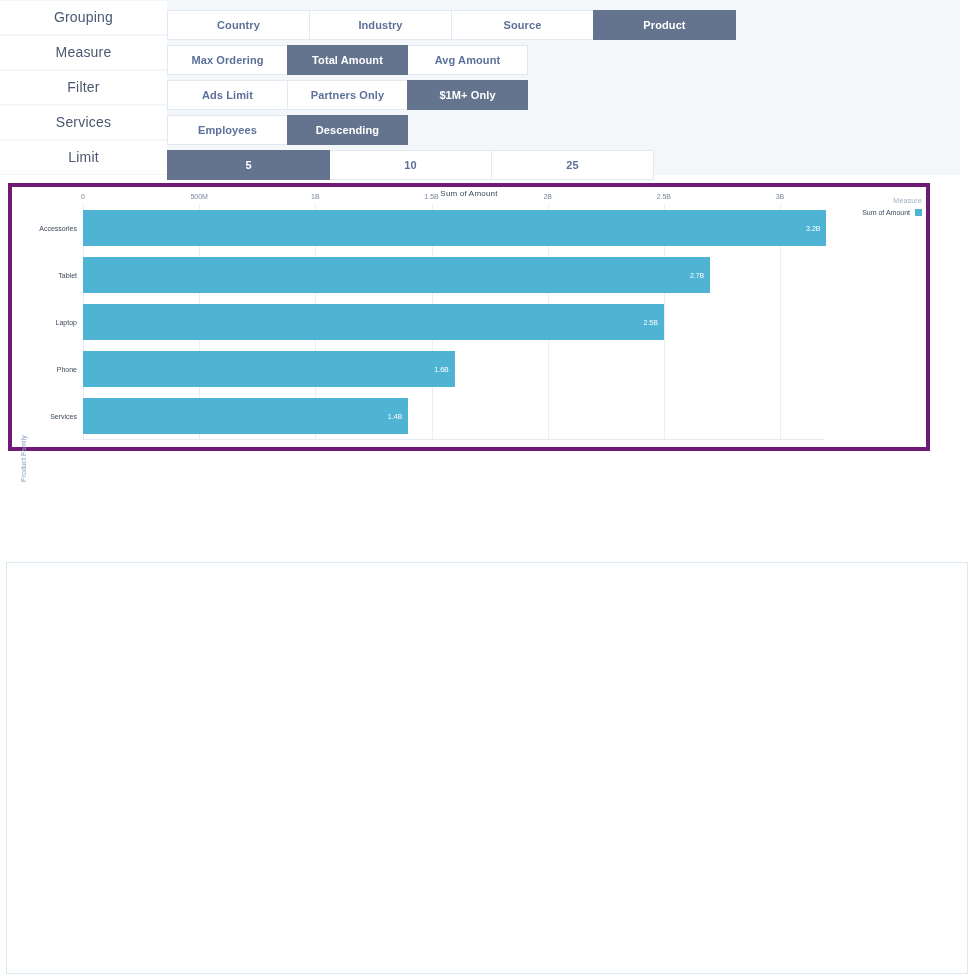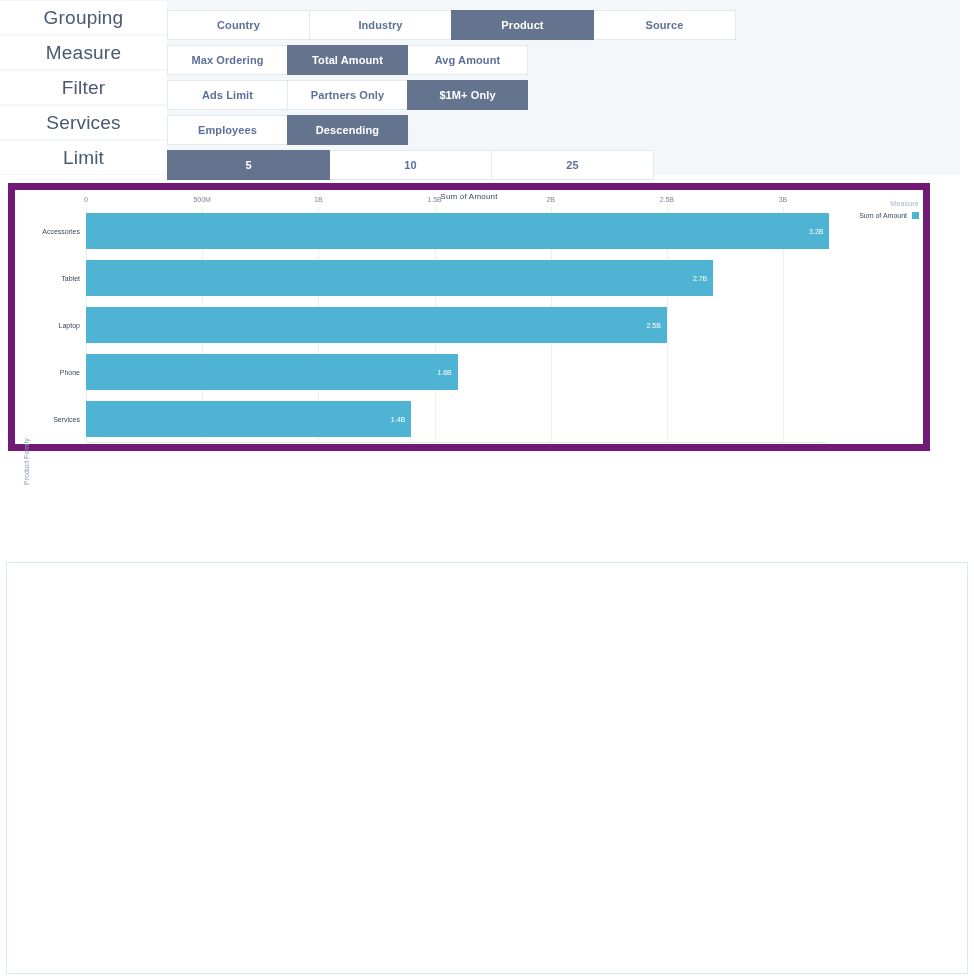--- a/index.html
+++ b/index.html
@@ -25,21 +25,21 @@
     height: 34px;
     margin-bottom: 1px;
     background: #f4f7fa;
   }
   .control-label {
     width: 167px;
     min-width: 167px;
     height: 33px;
     line-height: 33px;
     text-align: center;
-    font-size: 19px;
+    font-size: 14px;
     color: #4a5870;
     background: #ffffff;
     letter-spacing: .2px;
   }
   .seg-group {
     display: flex;
     height: 15px;
     align-items: stretch;
   }
   .seg-btn {
@@ -68,21 +68,21 @@
   }
   .seg-group.narrow .seg-btn { width: 121px; min-width: 121px; }
   .seg-group.limit .seg-btn { width: 163px; min-width: 163px; }
 
   
   #chart-card {
     position: absolute;
     left: 8px; top: 183px;
     width: 922px; height: 268px;
     background: #ffffff;
-    border: 7px solid #701a75;
+    border: 4px solid #701a75;
   }
   #chart-title {
     position: absolute;
     left: 0; top: 2px;
     width: 100%;
     text-align: center;
     font-size: 8px;
     color: #3c4858;
     letter-spacing: .2px;
   }
@@ -189,22 +189,22 @@
 </head>
 <body>
 
 <div id="control-panel">
 
   <div class="control-row">
     <div class="control-label">Grouping</div>
     <div class="seg-group">
       <div class="seg-btn">Country</div>
       <div class="seg-btn">Industry</div>
+      <div class="seg-btn">Source</div>
       <div class="seg-btn active">Product</div>
-      <div class="seg-btn">Source</div>
     </div>
   </div>
 
   <div class="control-row">
     <div class="control-label">Measure</div>
     <div class="seg-group narrow">
       <div class="seg-btn">Max Ordering</div>
       <div class="seg-btn active">Total Amount</div>
       <div class="seg-btn">Avg Amount</div>
     </div>

